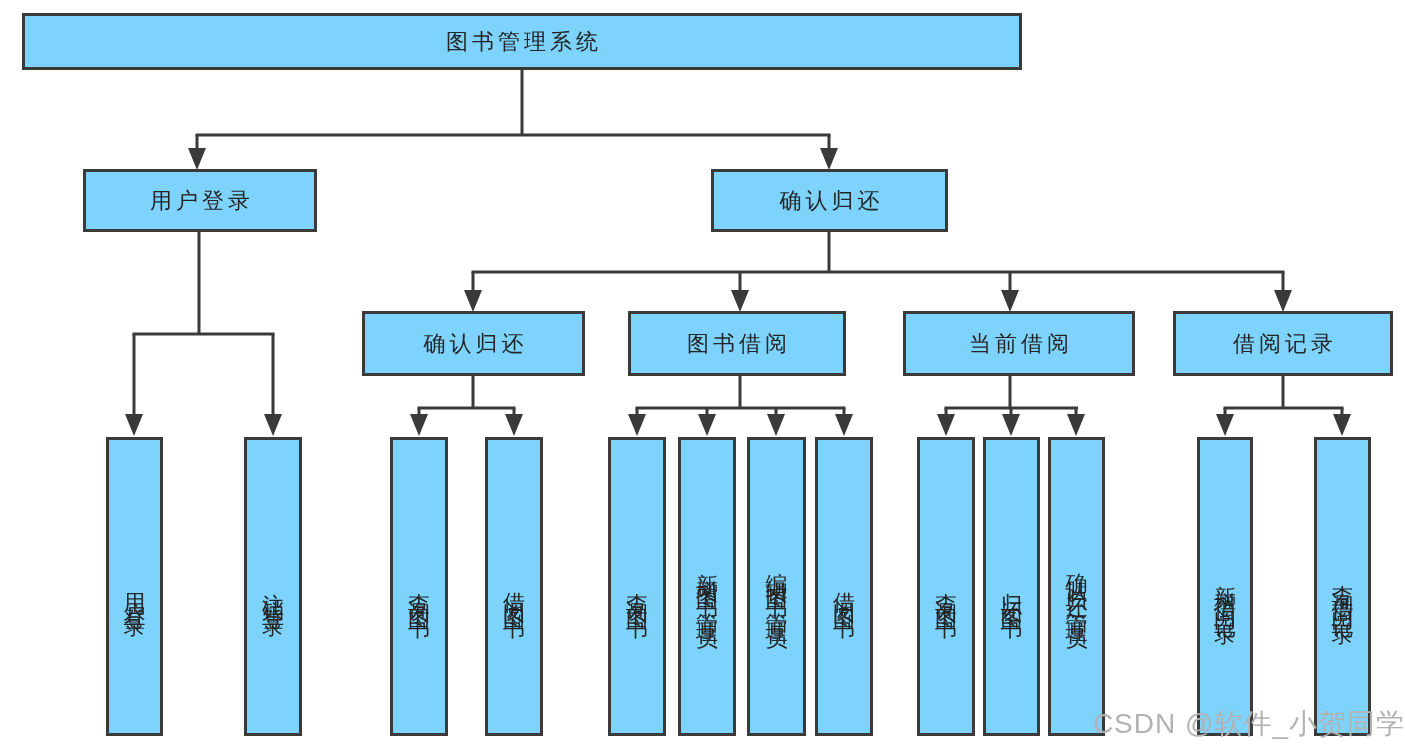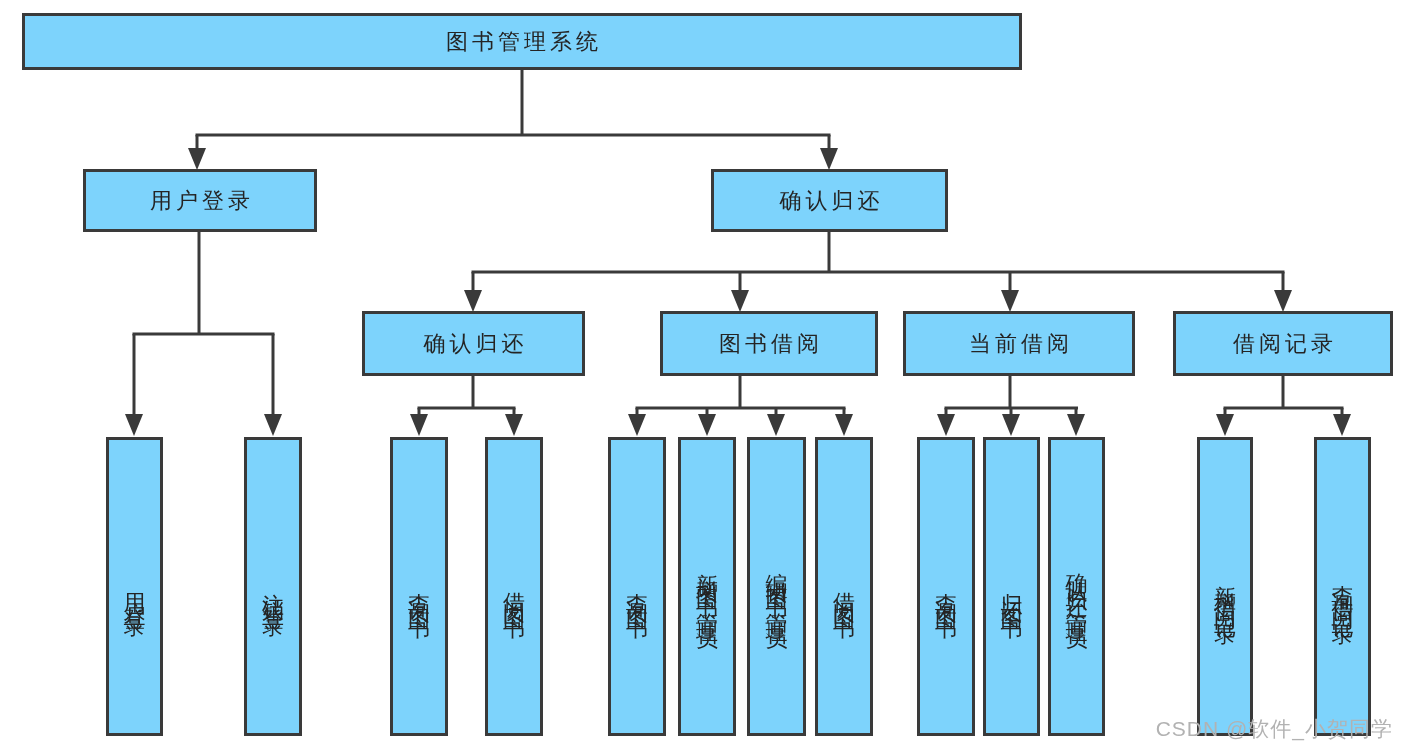--- a/index.html
+++ b/index.html
@@ -20,21 +20,21 @@
   .h-box{font-size:22px;letter-spacing:4px;white-space:nowrap;}
   .h-box span{transform:translateX(2px);}
   .leaf{
     font-size:22px;top:437px;height:299px;
   }
   .leaf span{
     writing-mode:vertical-lr;text-orientation:mixed;letter-spacing:8px;line-height:1;
     display:block;transform:translateY(4px);
   }
   .watermark{
-    position:absolute;right:12px;bottom:4px;font-size:21px;color:var(--wm);
+    position:absolute;right:0;bottom:4px;font-size:28px;color:var(--wm);
     letter-spacing:1px;white-space:nowrap;
   }
 </style>
 </head>
 <body>
 
 <div class="canvas">
 
   <svg class="connectors" viewBox="0 0 1405 747" aria-hidden="true">
 
@@ -105,21 +105,21 @@
   <div class="box h-box" style="left:83px;top:169px;width:234px;height:63px;">
     <span>用户登录</span>
   </div>
   <div class="box h-box" style="left:711px;top:169px;width:237px;height:63px;">
     <span>确认归还</span>
   </div>
 
   <div class="box h-box" style="left:362px;top:311px;width:223px;height:65px;">
     <span>确认归还</span>
   </div>
-  <div class="box h-box" style="left:660px;top:311px;width:218px;height:65px;">
+  <div class="box h-box" style="left:628px;top:311px;width:218px;height:65px;">
     <span>图书借阅</span>
   </div>
   <div class="box h-box" style="left:903px;top:311px;width:232px;height:65px;">
     <span>当前借阅</span>
   </div>
   <div class="box h-box" style="left:1173px;top:311px;width:220px;height:65px;">
     <span>借阅记录</span>
   </div>
 
   <div class="box leaf" style="left:106px;width:57px;">

